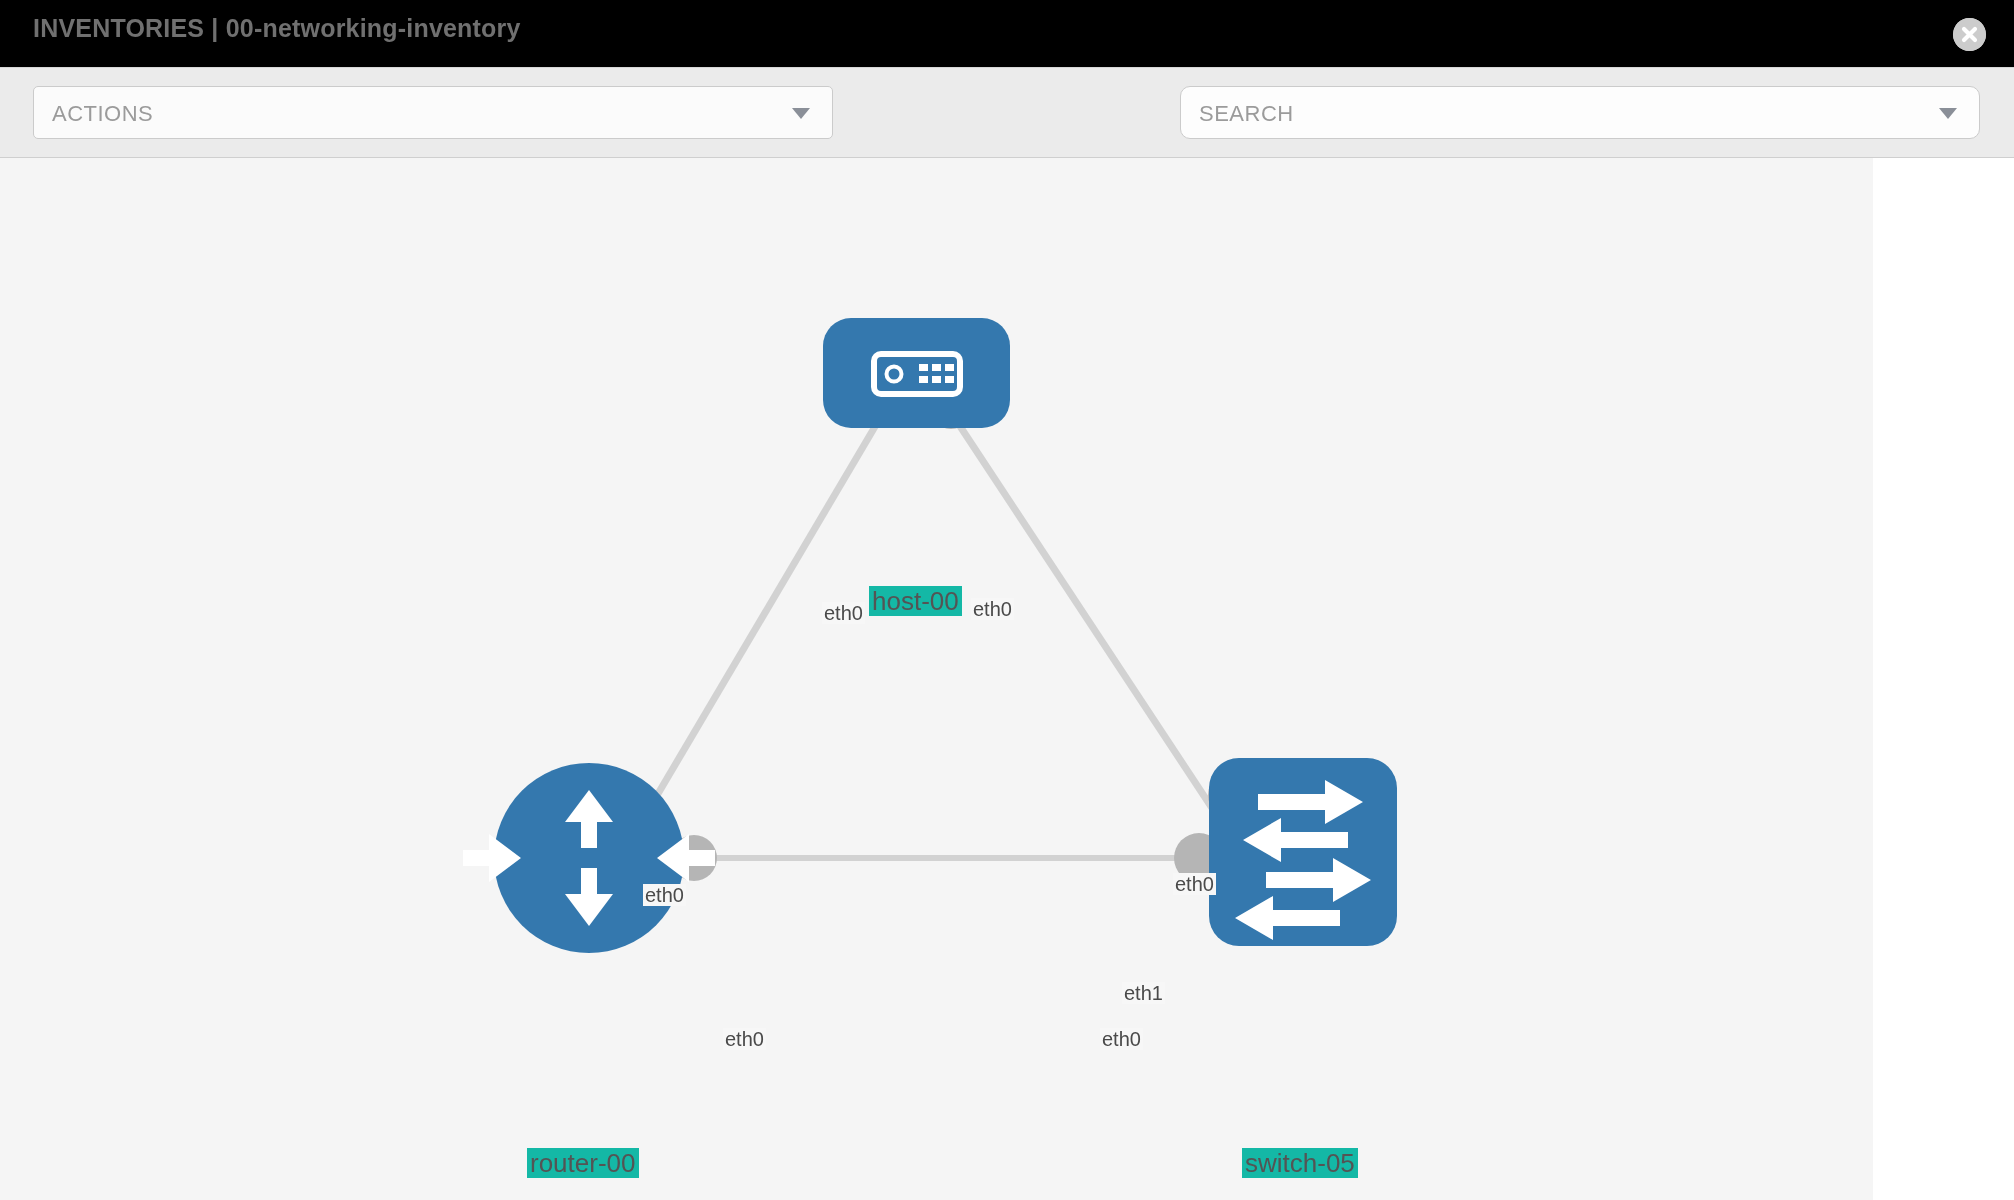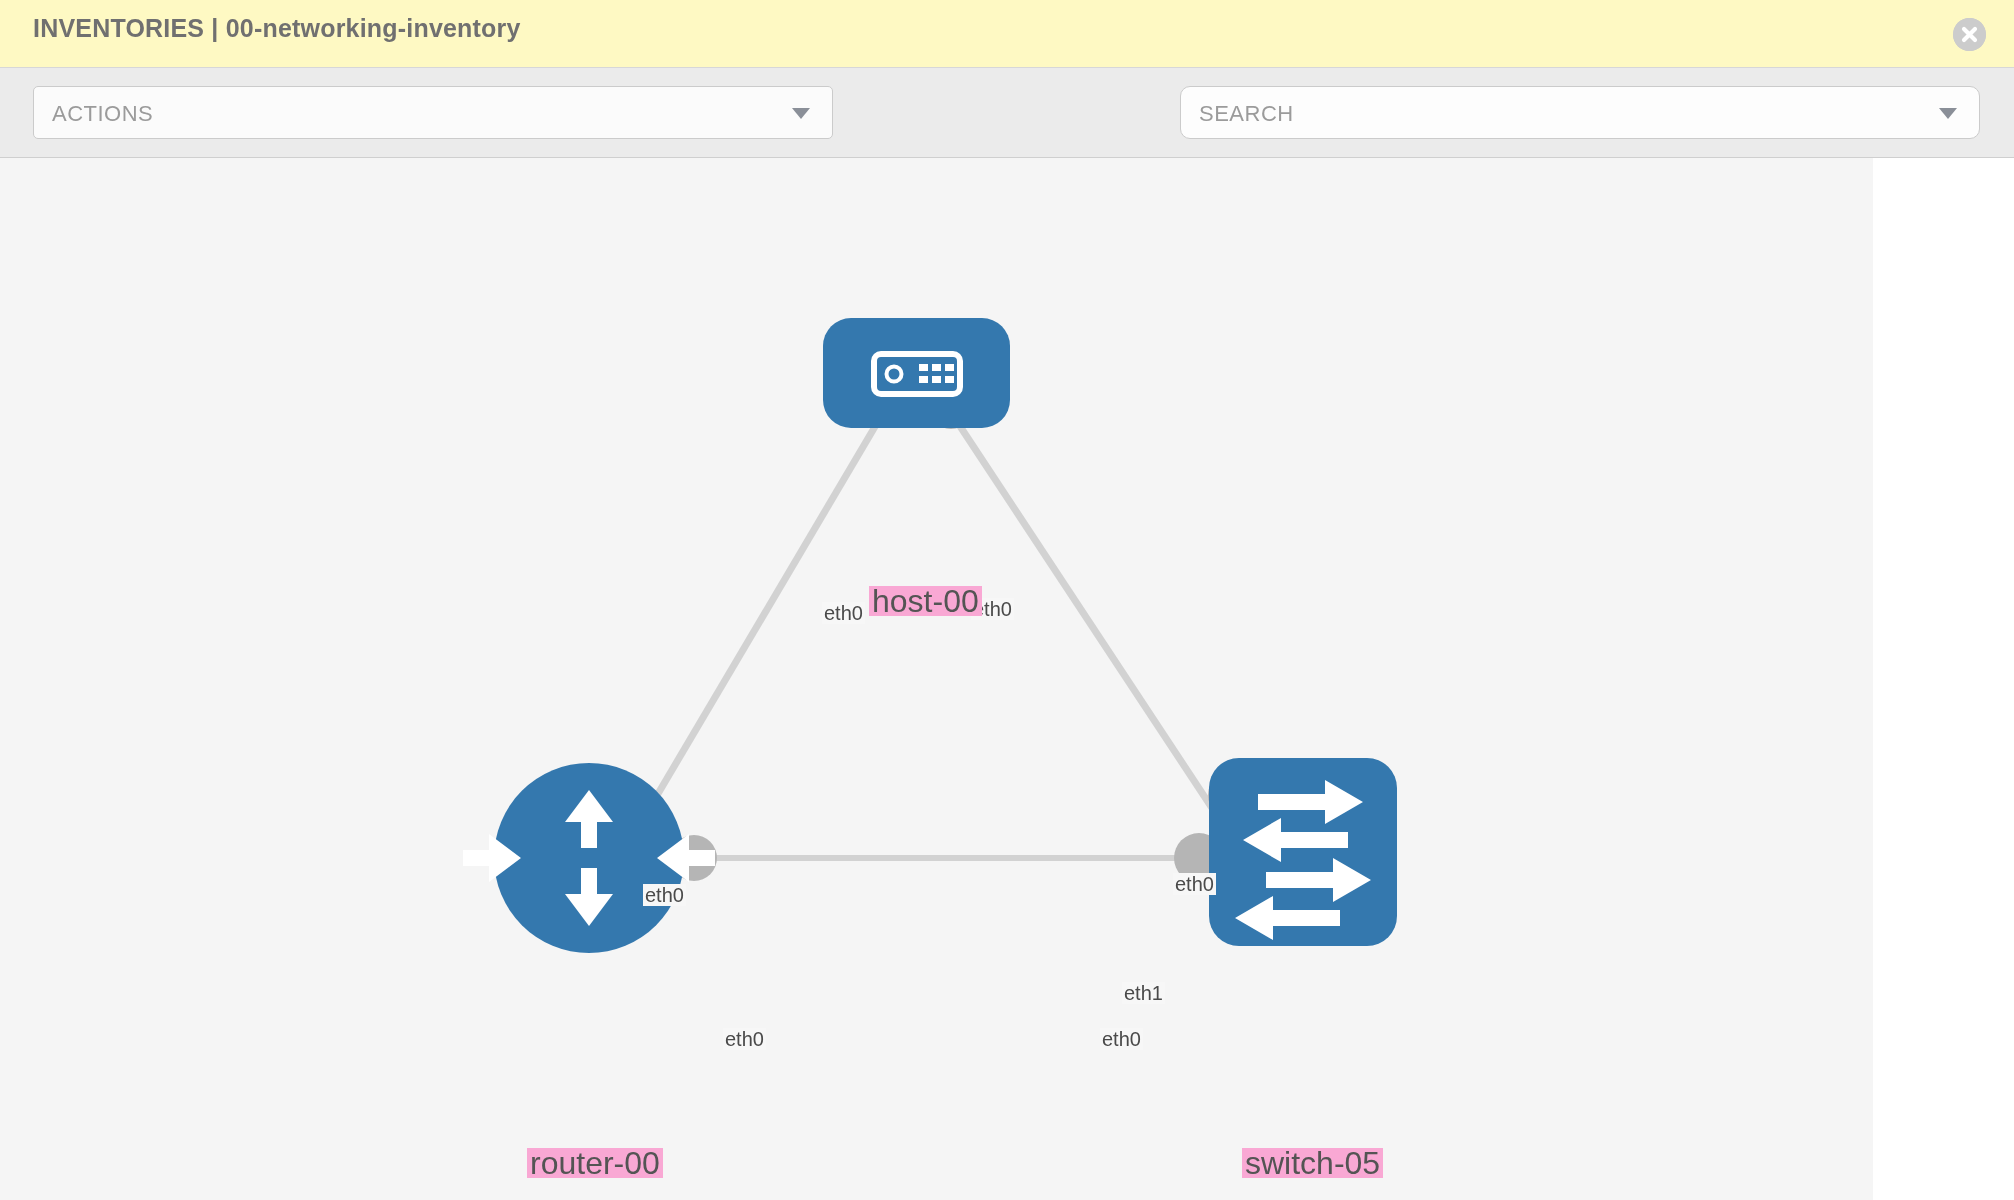--- a/index.html
+++ b/index.html
@@ -17,21 +17,21 @@
     width: 2014px;
     height: 1200px;
     background: #ffffff;
   }
 
   
   .header {
     position: absolute;
     left: 0; top: 0;
     width: 2014px; height: 68px;
-    background: #fef9c3;
+    background: #000000;
     border-bottom: 1px solid #d7d7d7;
     box-sizing: border-box;
   }
   .header-title {
     position: absolute;
     left: 33px; top: 14px;
     font-size: 25px;
     font-weight: bold;
     color: #707070;
     letter-spacing: 0.2px;
@@ -132,23 +132,23 @@
     position: absolute;
     font-size: 20px;
     color: #4a4a4a;
     background: #f7f7f7;
     padding: 0 2px;
     white-space: nowrap;
     line-height: 22px;
   }
   .node-label {
     position: absolute;
-    font-size: 32px;
+    font-size: 26px;
     color: #545454;
-    background: #f9a8d4;
+    background: #14b8a6;
     padding: 0 3px;
     white-space: nowrap;
     line-height: 30px;
   }
 
   
   .zoom-panel {
     position: absolute;
     left: 1620px; top: 1082px;
     width: 394px; height: 118px;

